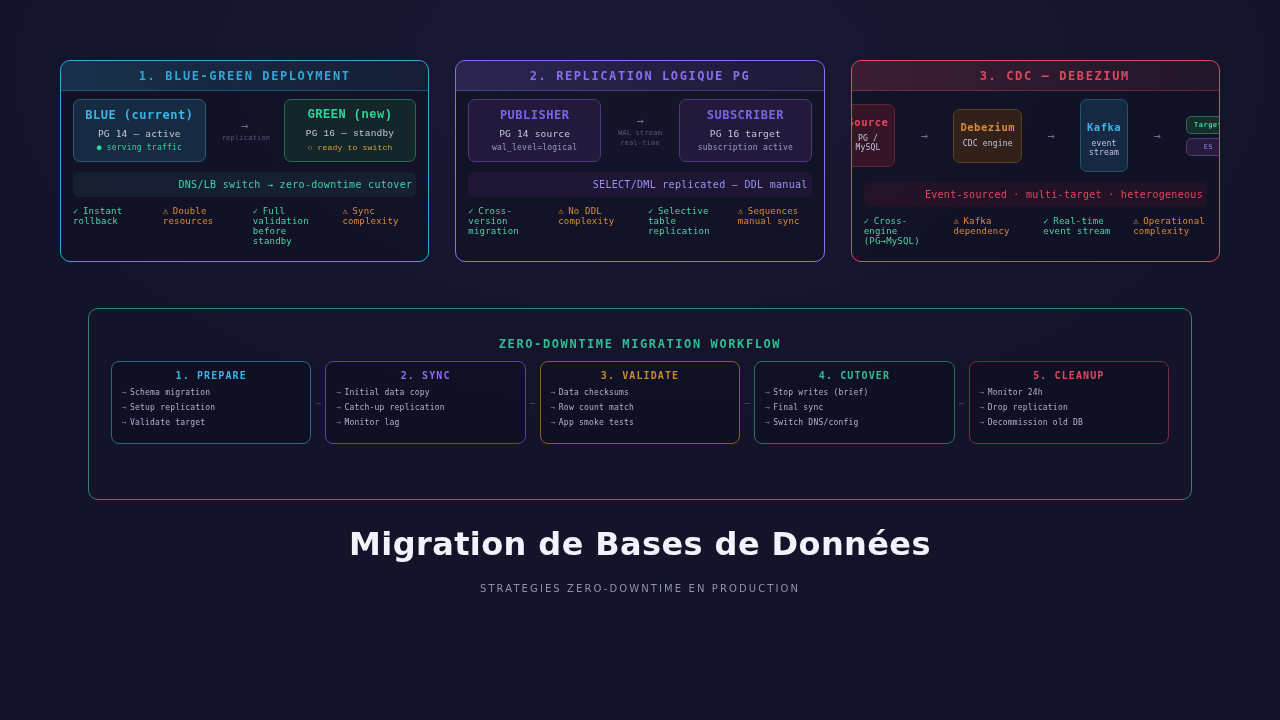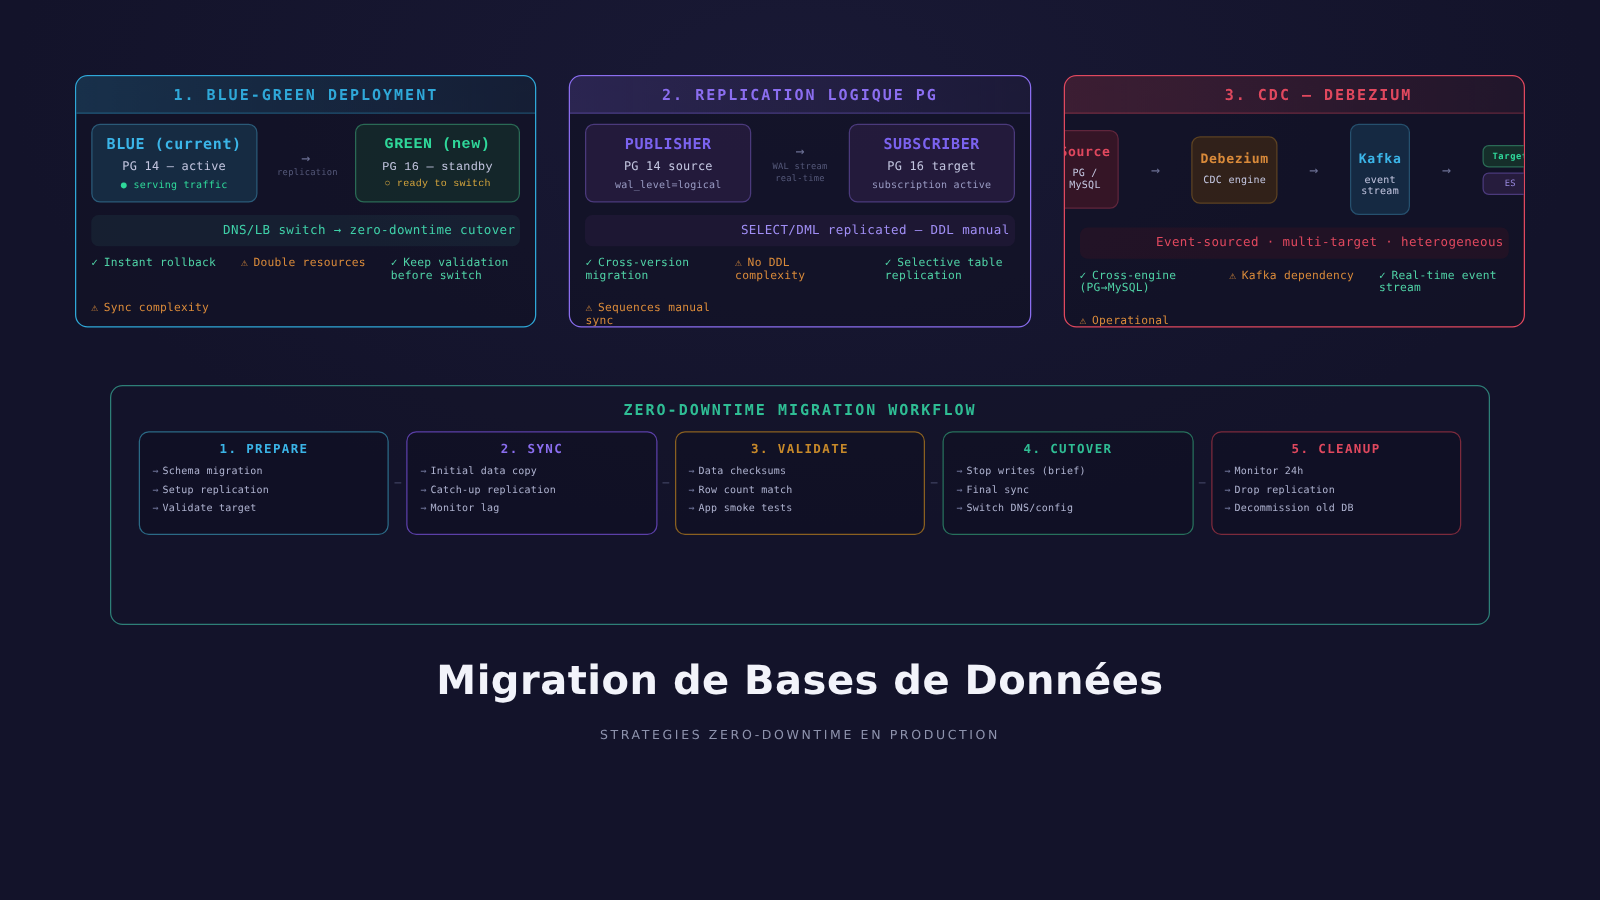--- a/index.html
+++ b/index.html
@@ -66,40 +66,40 @@
     border-radius:6px;
     text-align:right;
     font-size:10px;
     padding:7px 4px;
     letter-spacing:0.3px;
   }
 
   .bullets {
     margin-top:9px;
     display:grid;
-    grid-template-columns:1fr 1fr 1fr;
+    grid-template-columns:1fr 1fr 1fr 1fr;
     column-gap:8px;
     row-gap:5px;
     font-size:9px;
     letter-spacing:0.2px;
     gap:16px;
   }
   .b-pro  { color:#4fd1a5; }
   .b-con  { color:#d98a3a; }
   .b-ico  { display:inline-block; width:10px; }
 
   
   .wf {
     position:absolute;
     left:88px; top:308px;
     width:1104px; height:192px;
     border:1px solid #2e7f77;
     border-radius:10px;
     background:rgba(20,20,42,0.55);
-    padding:12px 22px 12px;
+    padding:28px 22px 12px;
   }
   .wf-title {
     text-align:center;
     color:#2fbd94;
     font-size:12px;
     font-weight:bold;
     letter-spacing:1.6px;
     margin-bottom:10px;
   }
   .wf-steps {
@@ -187,21 +187,21 @@
           <div class="node" style="background: rgba(22, 52, 44, 0.6); border: 1px solid rgb(42, 106, 85); font-family: Liberation Mono, monospace;">
             <div class="node-title" style="color: rgb(47, 216, 154);">GREEN (new)</div>
             <div class="node-sub">PG 16 — standby</div>
             <div class="node-sub2" style="color: rgb(210, 163, 60);">○ ready to switch</div>
           </div>
         </div>
         <div class="tagline" style="color: rgb(63, 208, 168); background: rgba(28, 48, 62, 0.45);">DNS/LB switch → zero-downtime cutover</div>
         <div class="bullets">
           <div class="b-pro"><span class="b-ico">✓</span><span>Instant rollback</span></div>
           <div class="b-con"><span class="b-ico">⚠</span><span>Double resources</span></div>
-          <div class="b-pro"><span class="b-ico">✓</span><span>Keep validation before switch</span></div>
+          <div class="b-pro"><span class="b-ico">✓</span><span>Full validation before standby</span></div>
           <div class="b-con"><span class="b-ico">⚠</span><span>Sync complexity</span></div>
         </div>
       </div>
     </div>
     <div class="card" style="border: 1px solid rgb(139, 110, 240); background: rgba(18, 18, 38, 0.72);">
       <div class="card-hd" style="color: rgb(139, 110, 240); background: linear-gradient(90deg, rgba(139, 110, 240, 0.2) 0%, rgba(139, 110, 240, 0.07) 100%); border-bottom: 1px solid rgba(139, 110, 240, 0.333);">2. REPLICATION LOGIQUE PG</div>
       <div class="card-body">
         <div class="nodes">
           <div class="node" style="background: rgba(42, 30, 66, 0.75); border: 1px solid rgb(75, 58, 124);">
             <div class="node-title" style="color: rgb(123, 99, 239);">PUBLISHER</div>

